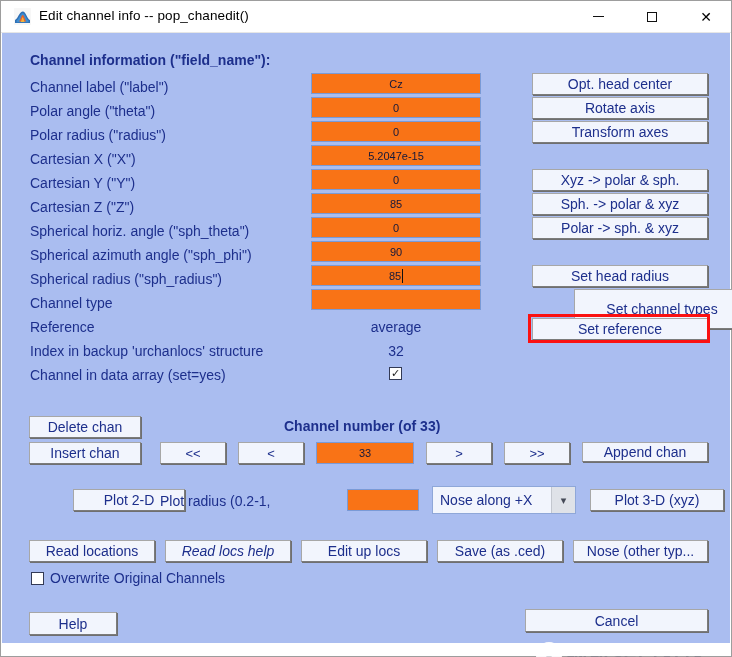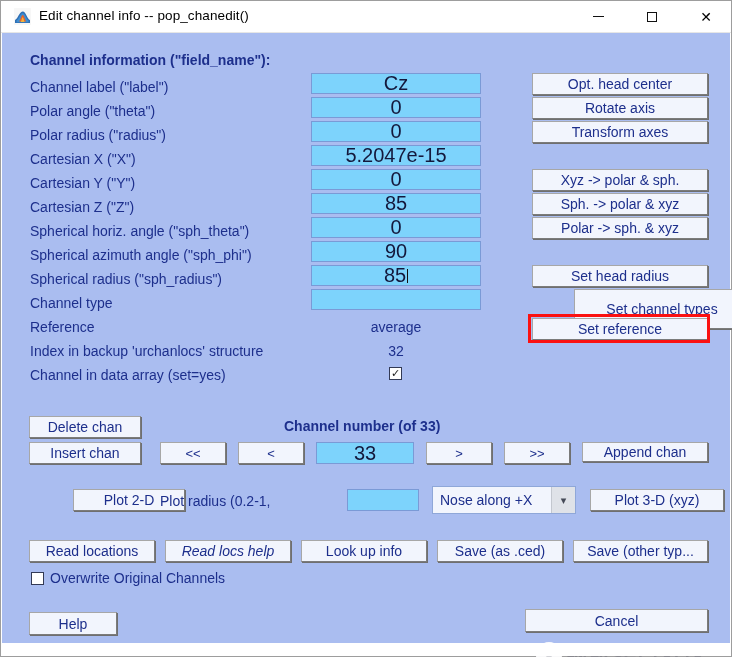--- a/index.html
+++ b/index.html
@@ -62,25 +62,25 @@
   .lbl-bold{font-weight:bold;}
   .val{
     position:absolute;
     color:#1d2f8c;
     font-size:14px;
     text-align:center;
     white-space:nowrap;
   }
   .field{
     position:absolute;
-    background:#7dd3fc;
+    background:#f97316;
     border:1px solid #7a9ad6;
     box-sizing:border-box;
     color:#14183c;
-    font-size:20px;
+    font-size:11px;
     display:flex;align-items:center;justify-content:center;
     white-space:nowrap;
     overflow:hidden;
   }
   .caret{
     display:inline-block;width:1px;height:14px;background:#111;
     margin-left:1px;vertical-align:middle;
   }
   .btn{
     position:absolute;
@@ -262,23 +262,23 @@
 
     <div class="dropdown" style="left:430px;top:453px;width:144px;height:28px;">
       <span class="dd-text">Nose along +X</span>
       <span class="dd-arrow">▾</span>
     </div>
 
     <div class="btn" style="left:588px;top:456px;width:134px;height:22px;">Plot 3-D (xyz)</div>
 
     <div class="btn" style="left:27px;top:507px;width:126px;height:22px;">Read locations</div>
     <div class="btn" style="left:163px;top:507px;width:126px;height:22px;font-style:italic;">Read locs help</div>
-    <div class="btn" style="left:299px;top:507px;width:126px;height:22px;">Look up info</div>
+    <div class="btn" style="left:299px;top:507px;width:126px;height:22px;">Edit up locs</div>
     <div class="btn" style="left:435px;top:507px;width:126px;height:22px;">Save (as .ced)</div>
-    <div class="btn" style="left:571px;top:507px;width:135px;height:22px;">Save (other typ...</div>
+    <div class="btn" style="left:571px;top:507px;width:135px;height:22px;">Nose (other typ...</div>
 
     <div class="cb-wrap" style="left:29px;top:537px;">
       <span class="cb"></span>
       <span class="cb-label">Overwrite Original Channels</span>
     </div>
 
     <div class="btn" style="left:27px;top:579px;width:88px;height:23px;">Help</div>
     <div class="btn" style="left:523px;top:576px;width:183px;height:23px;">Cancel</div>
 
     <div class="wm-logo">

